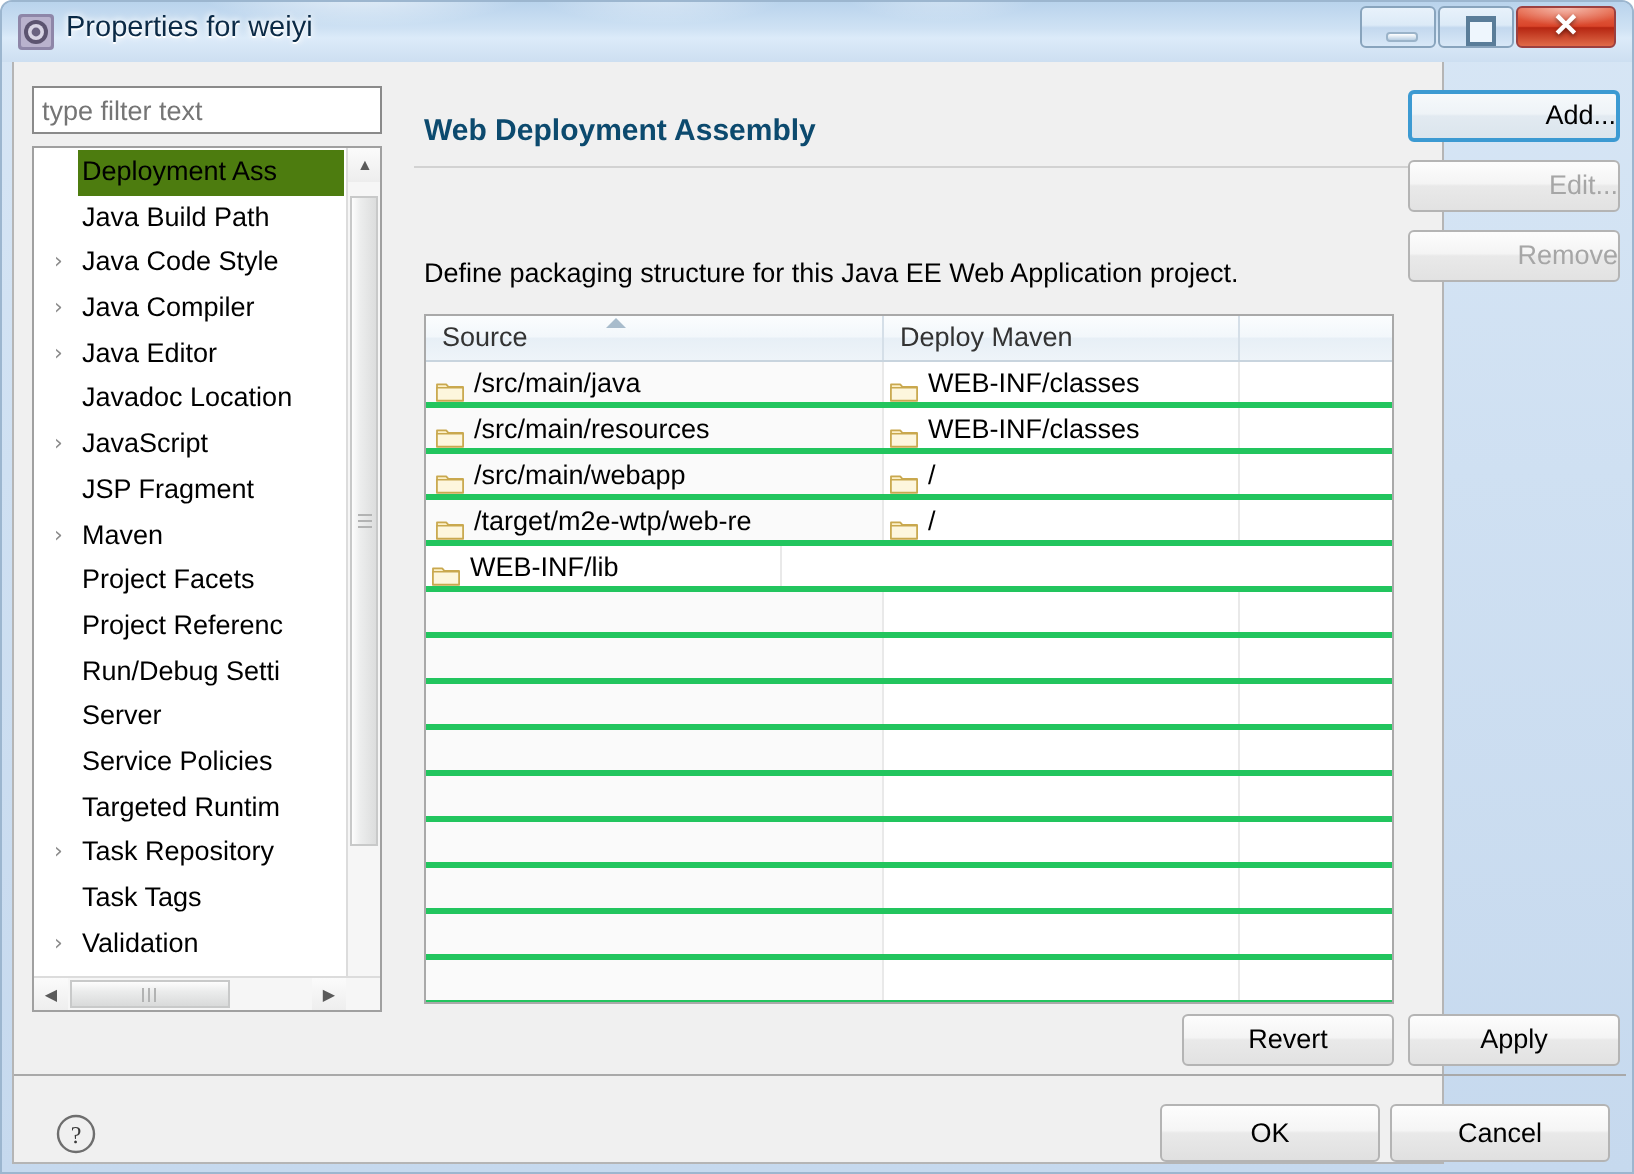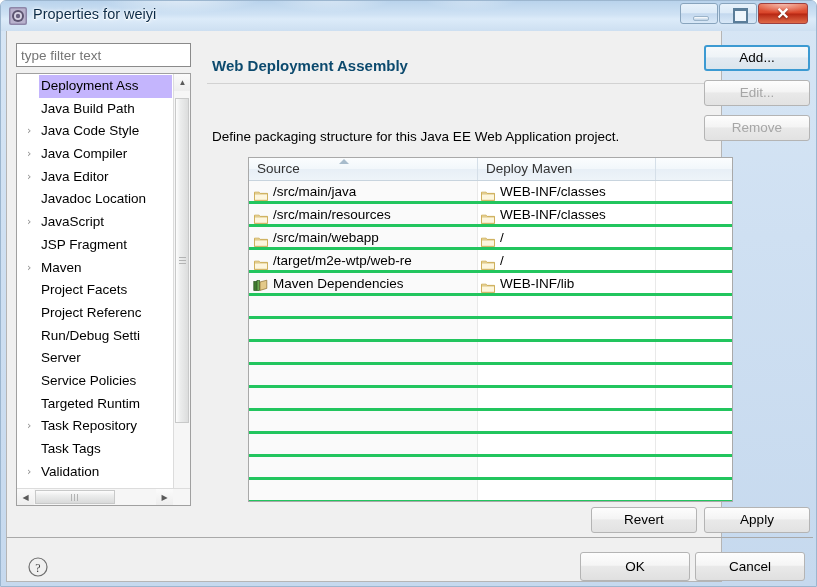--- a/index.html
+++ b/index.html
@@ -141,21 +141,21 @@
     height: 22.7px;
     line-height: 22.7px;
     font-size: 13.5px;
     white-space: nowrap;
     overflow: hidden;
     padding-left: 24px;
     box-sizing: border-box;
     cursor: default;
   }
   .tree-item.selected {
-    background: #c4b5fd;
+    background: #4d7c0f;
     margin-left: 22px;
     padding-left: 2px;
     width: 133px;
   }
   .tree-item .chev {
     position: absolute;
     left: 10px; top: 0;
     color: #8b8b8b;
     font-size: 11px;
     font-family: "DejaVu Sans", sans-serif;
@@ -267,21 +267,20 @@
 
   
   #table {
     position: absolute;
     left: 13px; top: 118px;
     width: 485px; height: 345px;
     background: #fff;
     border: 1px solid #a9a9a9;
     box-sizing: border-box;
     overflow: hidden;
-    margin-left: 36px;
   }
   #thead {
     display: flex;
     height: 23px;
     background: linear-gradient(to bottom,#fbfdfe 0%,#f2f7fb 48%,#e7eff6 50%,#eef4f9 100%);
     border-bottom: 1px solid #c8d4de;
     box-sizing: border-box;
   }
   .th {
     position: relative;
@@ -339,21 +338,21 @@
   }
 
   
   .sbtn {
     position: absolute;
     left: 505px;
     width: 106px; height: 26px;
     box-sizing: border-box;
     font-family: "Liberation Sans", sans-serif;
     font-size: 13.5px;
-    text-align: center;
+    text-align: right;
     line-height: 24px;
     border: 1px solid #b4b4b4;
     border-radius: 3px;
     background: linear-gradient(to bottom,#fdfdfd 0%,#f4f4f4 45%,#e9e9e9 50%,#e2e2e2 100%);
     color: #000;
     cursor: default;
   }
   #btn-add {
     top: 6px;
     border: 2px solid #3c9ad2;
@@ -555,25 +554,20 @@
                     <path d="M0.5 2.2 L0.5 10.3 L13.5 10.3 L13.5 3.4 L6.2 3.4 L5.1 2.2 Z" fill="#fcf0c8" stroke="#c9a84e" stroke-width="0.9" stroke-linejoin="round"></path>
                     <path d="M0.5 3.9 L13.5 3.9 L13.5 10.3 L0.5 10.3 Z" fill="#fdf6dd" stroke="#c9a84e" stroke-width="0.8"></path>
                   </svg></span><span>/target/m2e-wtp/web-re</span></div>
               <div class="td c2"><span class="folder-ico"><svg width="14" height="11" viewBox="0 0 14 11">
                     <path d="M0.5 2.2 L0.5 10.3 L13.5 10.3 L13.5 3.4 L6.2 3.4 L5.1 2.2 Z" fill="#fcf0c8" stroke="#c9a84e" stroke-width="0.9" stroke-linejoin="round"></path>
                     <path d="M0.5 3.9 L13.5 3.9 L13.5 10.3 L0.5 10.3 Z" fill="#fdf6dd" stroke="#c9a84e" stroke-width="0.8"></path>
                   </svg></span><span>/</span></div>
               <div class="td c3"></div>
             </div>
             <div class="trow">
-              <div class="td c1"><span class="lib-ico"><svg width="15" height="13" viewBox="0 0 15 13">
-                    <rect x="0.8" y="2.5" width="3" height="9" fill="#3f7a2e" stroke="#2c5620" stroke-width="0.7"></rect>
-                    <rect x="4" y="1.6" width="2.6" height="9.9" fill="#6aa84f" stroke="#2c5620" stroke-width="0.7"></rect>
-                    <path d="M7 3 L13.8 1.2 L13.8 9.4 L7 11.4 Z" fill="#e3c98a" stroke="#8a6d2f" stroke-width="0.7" stroke-linejoin="round"></path>
-                  </svg></span><span>Maven Dependencies</span></div>
               <div class="td c2"><span class="folder-ico"><svg width="14" height="11" viewBox="0 0 14 11">
                     <path d="M0.5 2.2 L0.5 10.3 L13.5 10.3 L13.5 3.4 L6.2 3.4 L5.1 2.2 Z" fill="#fcf0c8" stroke="#c9a84e" stroke-width="0.9" stroke-linejoin="round"></path>
                     <path d="M0.5 3.9 L13.5 3.9 L13.5 10.3 L0.5 10.3 Z" fill="#fdf6dd" stroke="#c9a84e" stroke-width="0.8"></path>
                   </svg></span><span>WEB-INF/lib</span></div>
               <div class="td c3"></div>
             </div>
             <div class="trow empty">
               <div class="td c1"></div>
               <div class="td c2"></div>
               <div class="td c3"></div>

